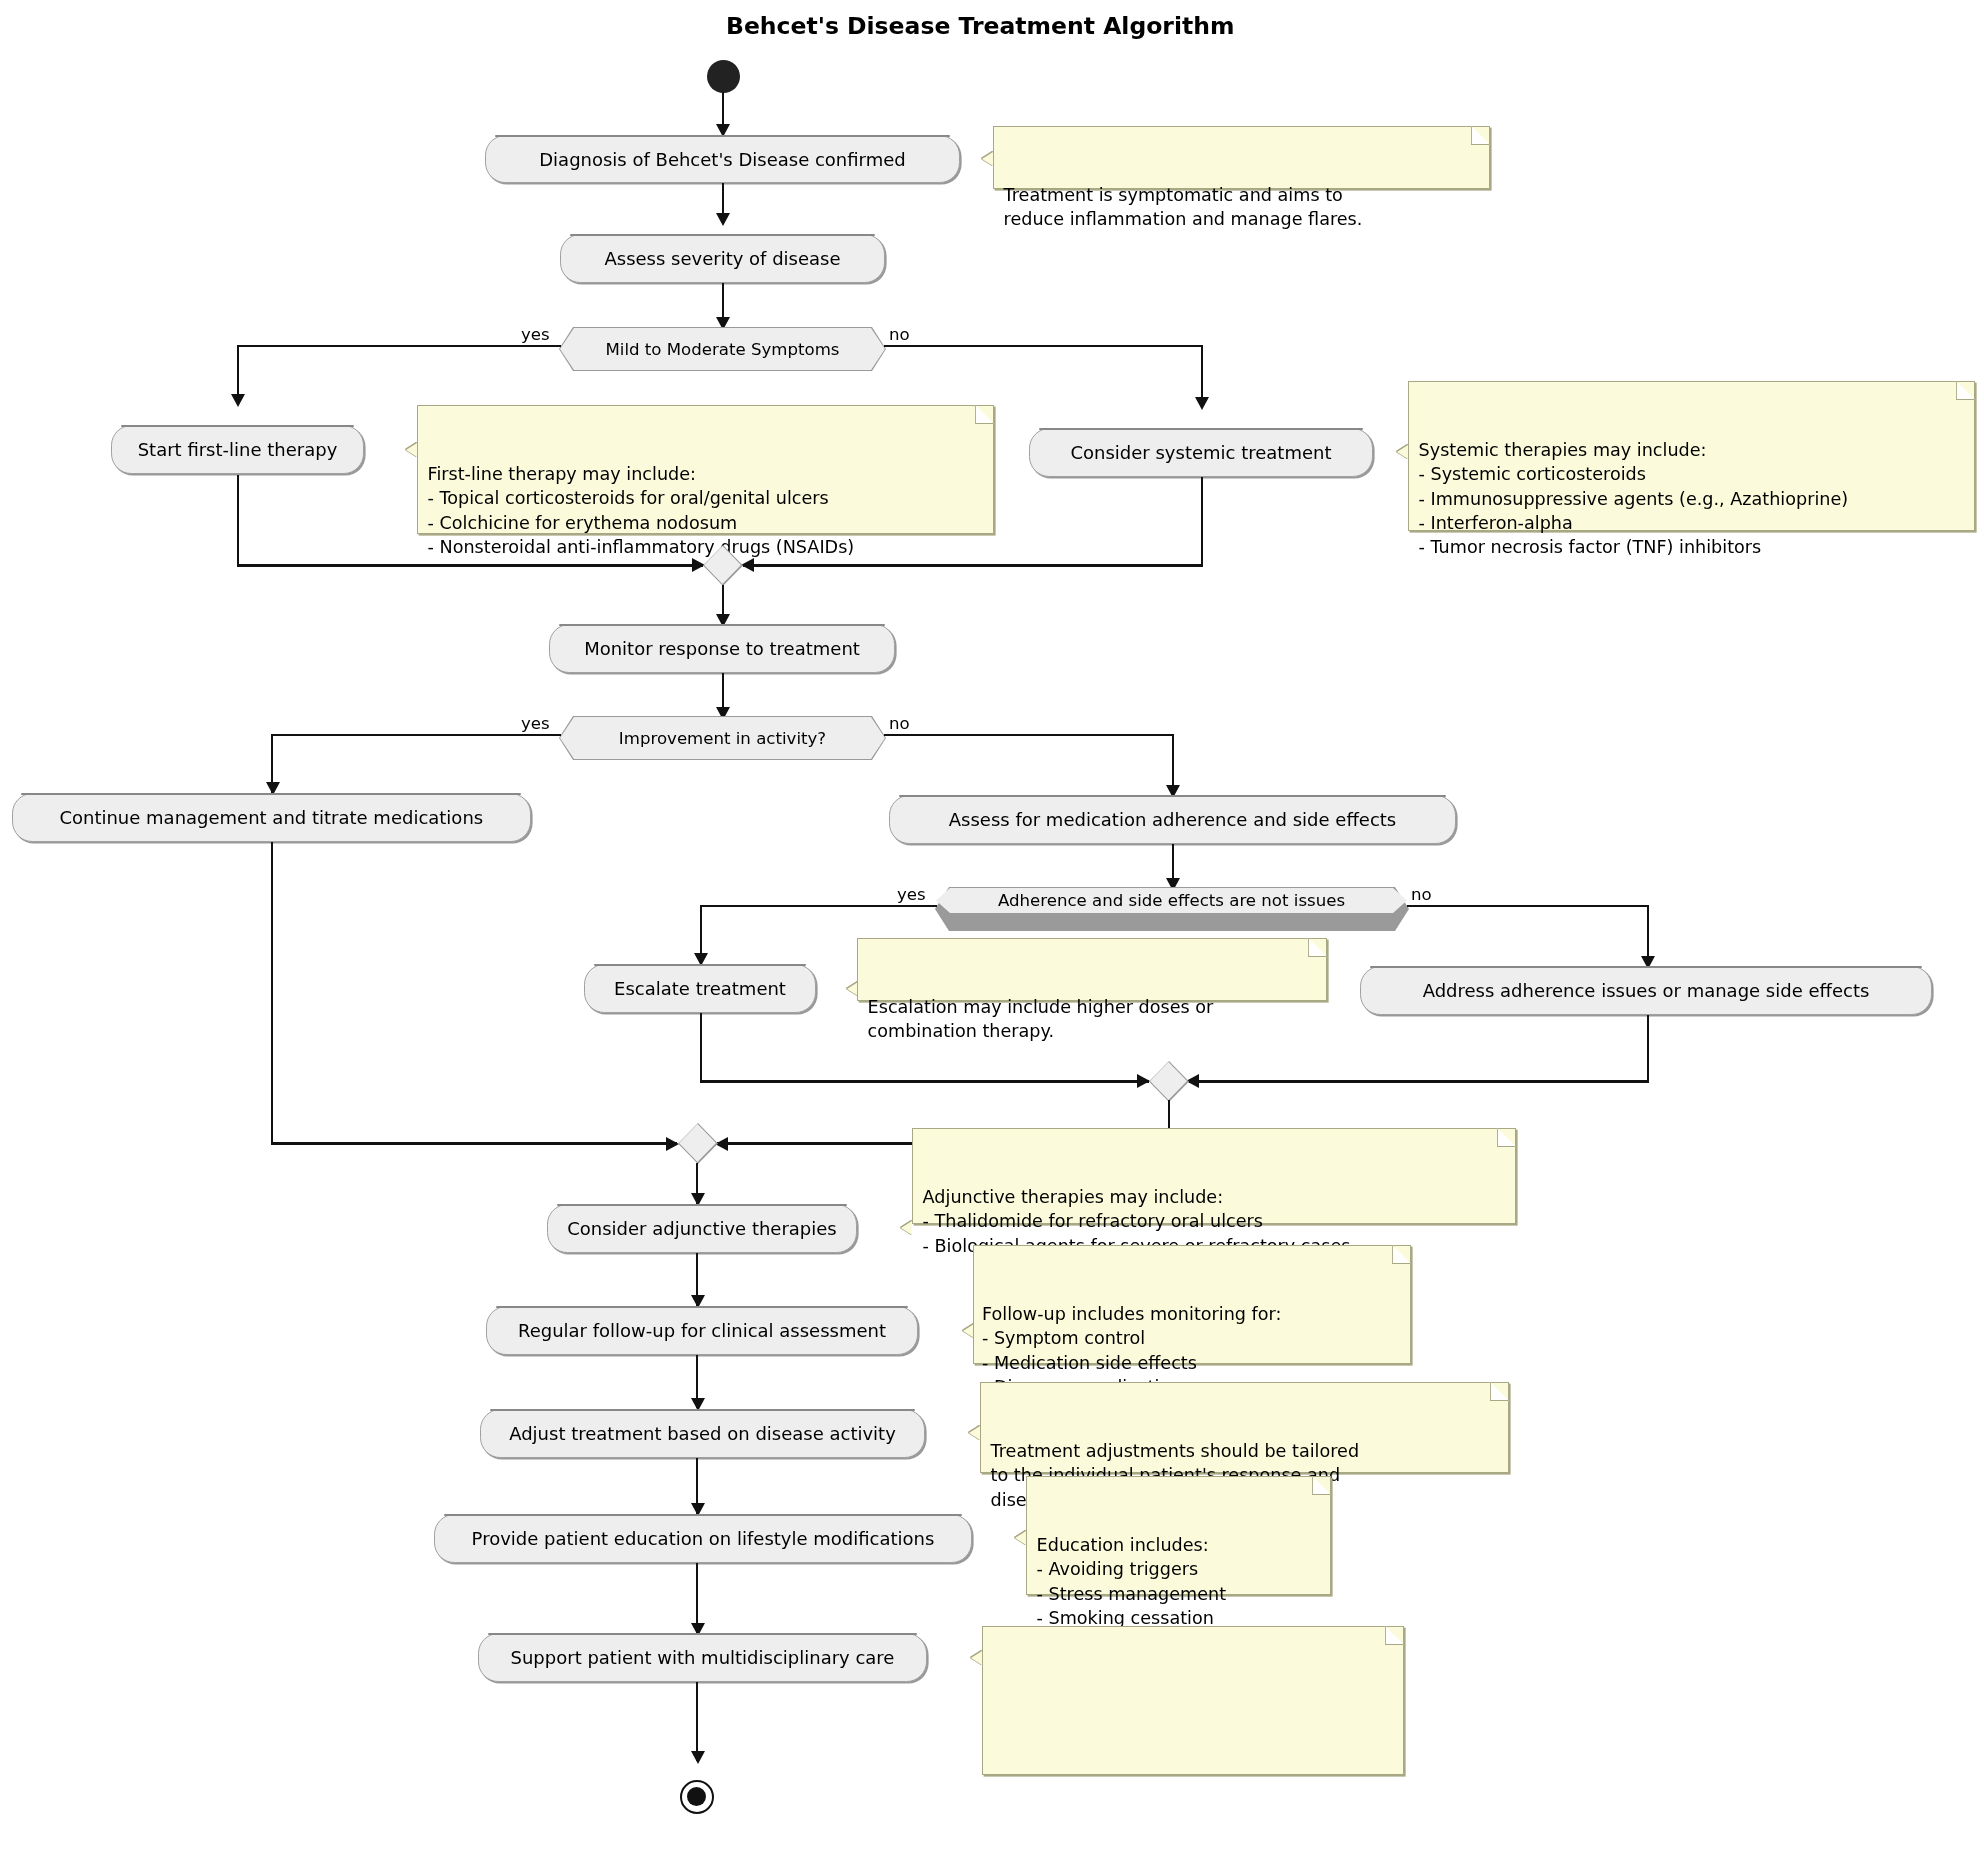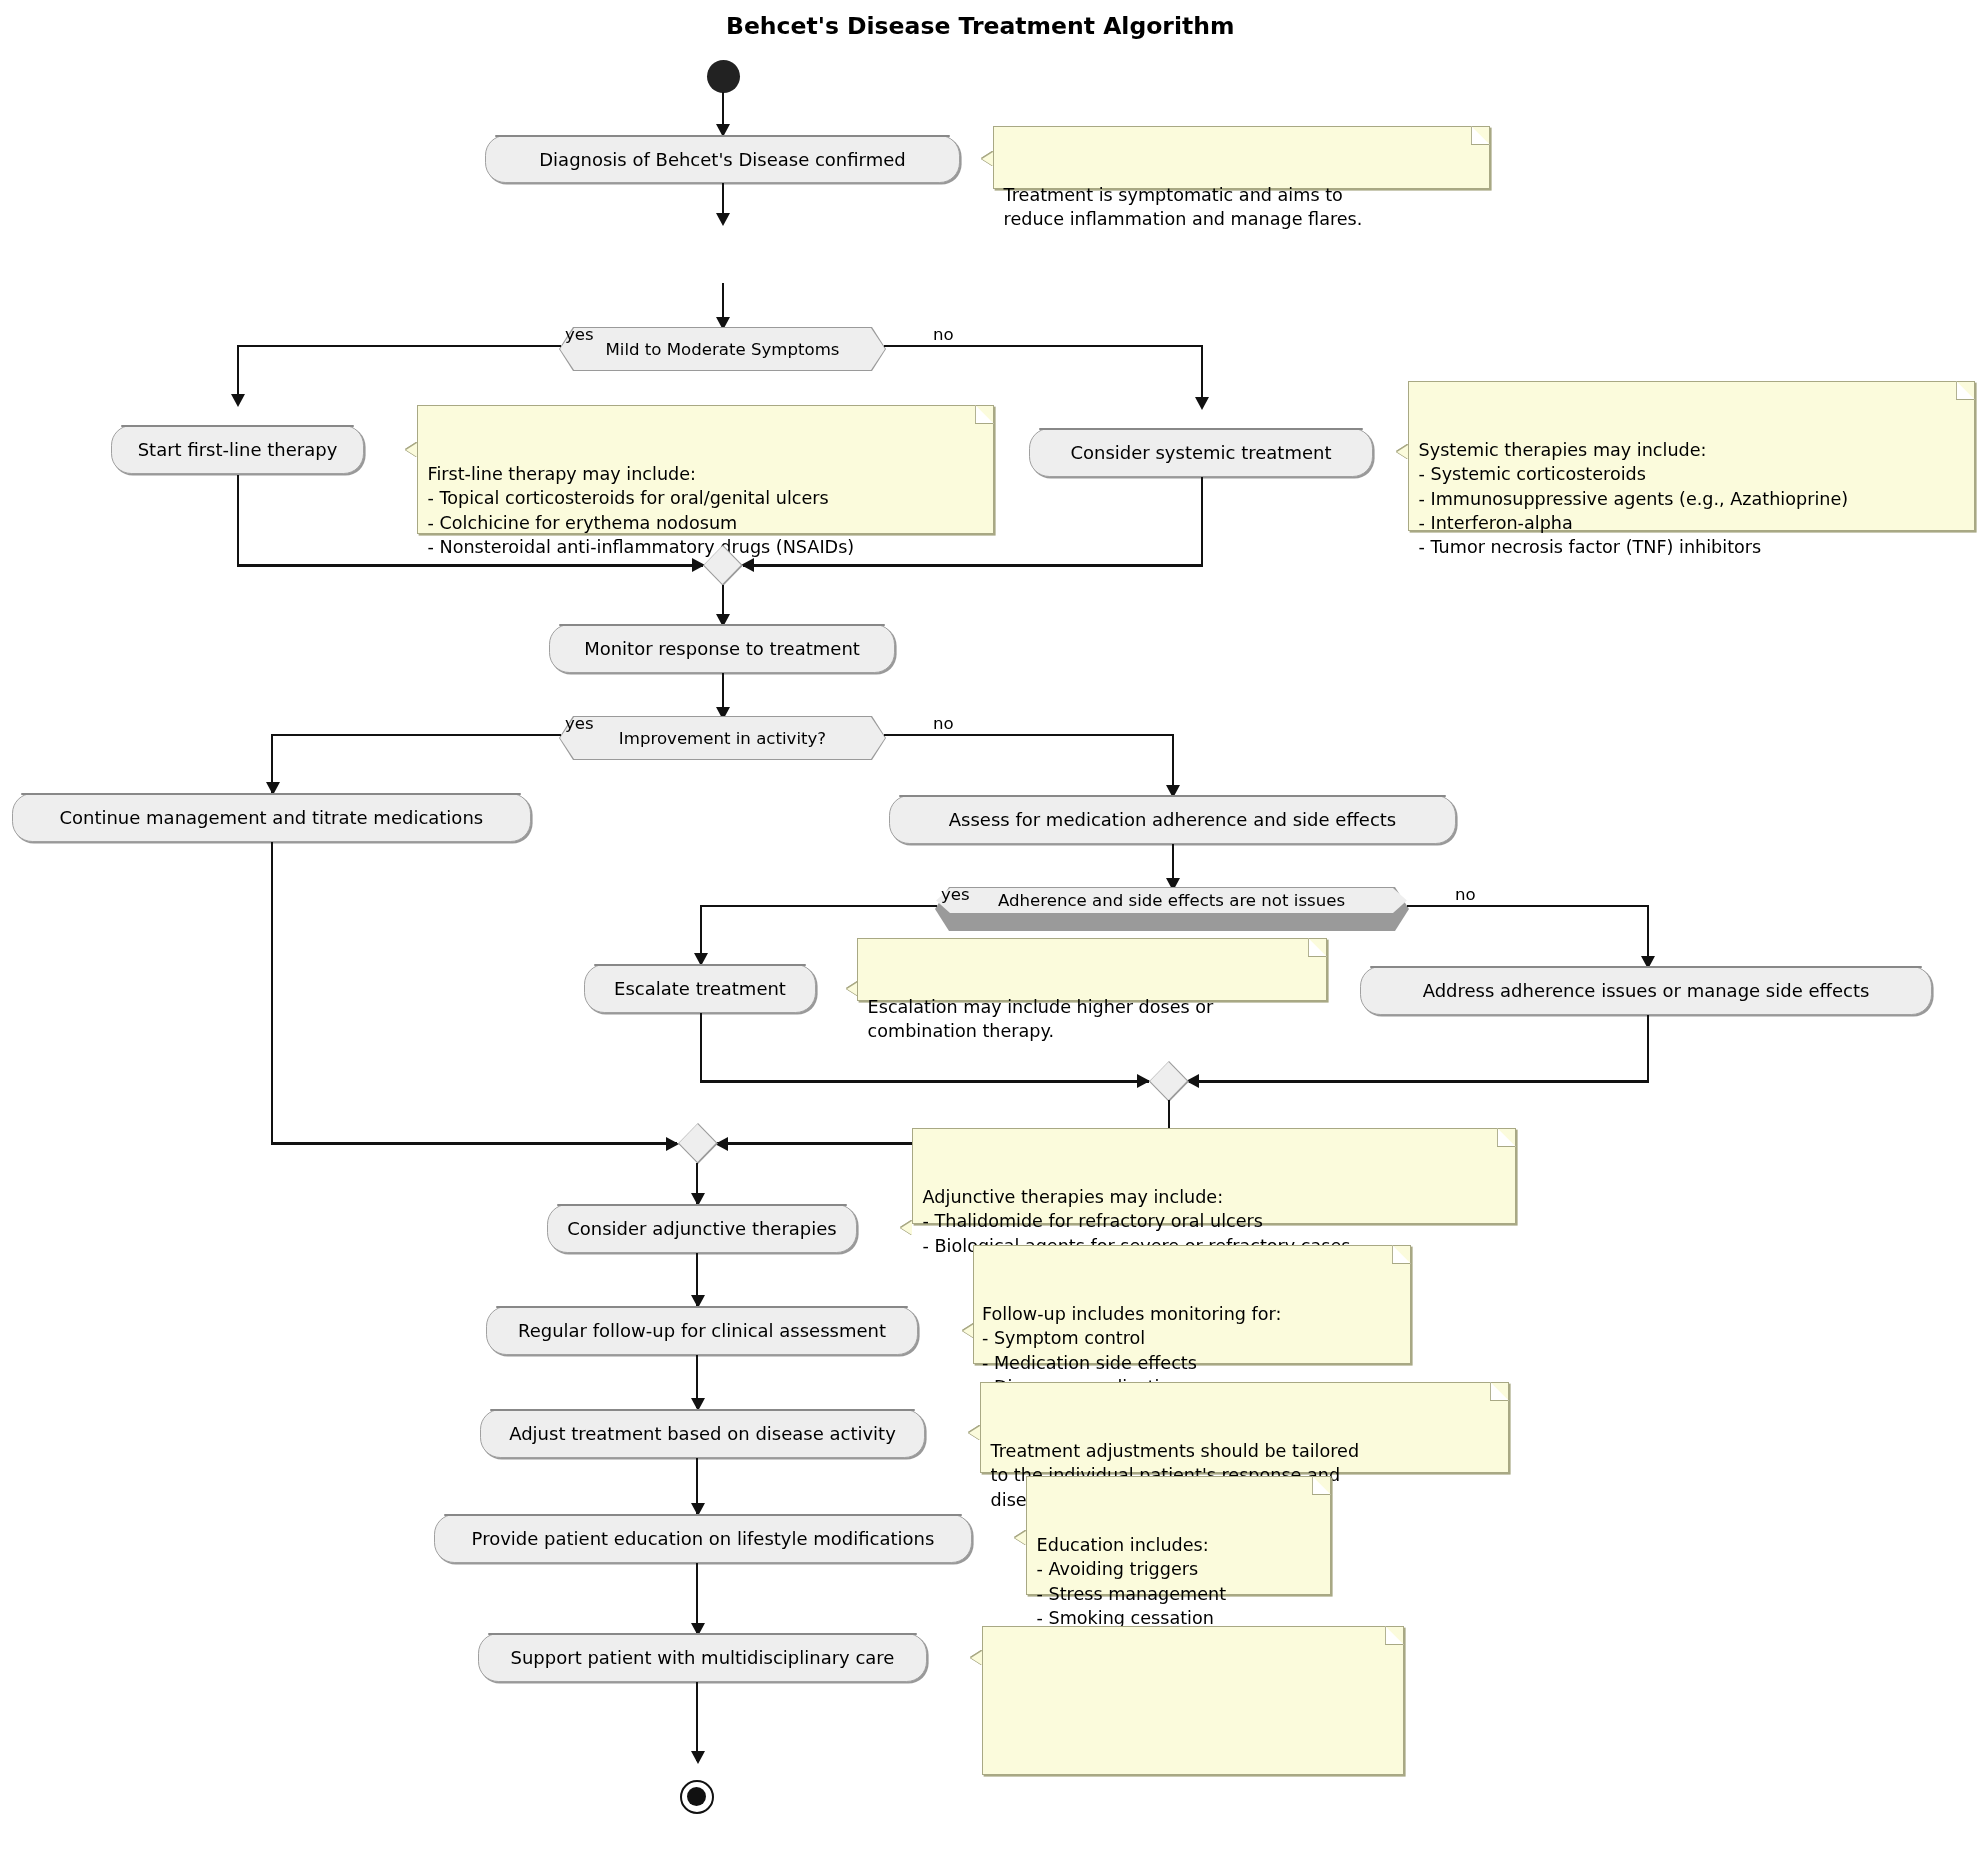--- a/index.html
+++ b/index.html
@@ -95,21 +95,21 @@
   .merge{
     position:absolute;background:#EEEEEE;border:0;
     clip-path:polygon(50% 0, 100% 50%, 50% 100%, 0 50%);
     outline:0;
   }
   .merge-b{
     position:absolute;background:#9a9a9a;
     clip-path:polygon(50% 0, 100% 50%, 50% 100%, 0 50%);
   }
 
-  .edge-label{position:absolute;color:#000;font-family:"DejaVu Sans", sans-serif;white-space:nowrap;margin-left:44px;}
+  .edge-label{position:absolute;color:#000;font-family:"DejaVu Sans", sans-serif;white-space:nowrap;}
 </style>
 </head>
 <body>
 
 <div id="canvas">
 
   <div class="title" style="left:726px;top:11.8px;font-size:23.5px;">Behcet's Disease Treatment Algorithm</div>
 
   <div class="start-node" style="left:707px;top:60px;width:33px;height:33px;"></div>
 
@@ -124,20 +124,24 @@
   <div class="note-tip" style="left:982px;top:152px;"></div>
   <div class="note" style="left:993px;top:126px;width:497px;height:63px;font-size:17.6px;">
     <div class="fold"></div>
     <span>Treatment is symptomatic and aims to
 reduce inflammation and manage flares.</span>
   </div>
 
   <div class="v" style="left:722px;top:183px;height:41px;"></div>
   <div class="ar-down" style="left:716px;top:213px;"></div>
 
+  <div class="act" style="left:560px;top:234px;width:325px;height:49px;font-size:18px;">
+    <div class="top-rule"></div>
+    <span>Assess severity of disease</span>
+  </div>
 
   <div class="v" style="left:722px;top:283px;height:45px;"></div>
   <div class="ar-down" style="left:716px;top:317px;"></div>
 
   <div class="dec-border" style="left:559px;top:327px;width:327px;height:44px;"></div>
   <div class="dec" style="left:560px;top:328px;width:325px;height:42px;font-size:16.6px;">
     <span>Mild to Moderate Symptoms</span>
   </div>
   <div class="edge-label" style="left:521px;top:325px;font-size:16.6px;">yes</div>
   <div class="edge-label" style="left:889px;top:325px;font-size:16.6px;">no</div>

